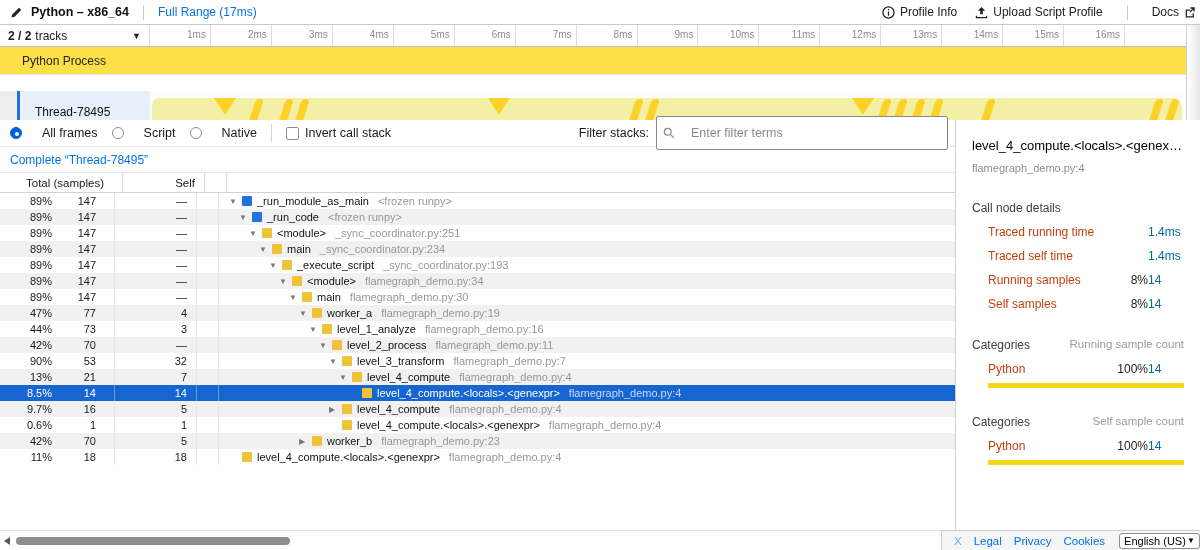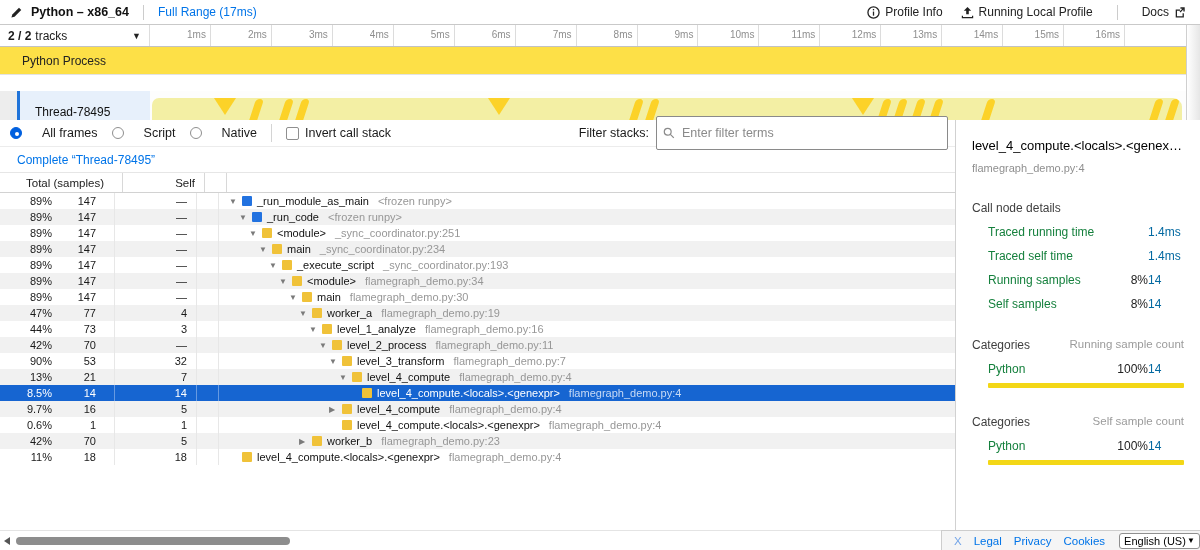--- a/index.html
+++ b/index.html
@@ -3,21 +3,21 @@
 <meta charset="utf-8">
 <style>
   * { margin:0; padding:0; box-sizing:border-box; }
   html,body { width:1200px; height:550px; overflow:hidden; background:#fff;
     font-family:"Liberation Sans","DejaVu Sans",sans-serif; color:#1a1a1a; }
 
   
   #topbar { position:absolute; left:0; top:0; width:1200px; height:25px; background:#fff;
     border-bottom:1px solid #c9c9c9; display:flex; align-items:center; font-size:12px; }
   #topbar .left { display:flex; align-items:center; padding-left:10px; gap:8px; }
-  #topbar .right { margin-left:auto; display:flex; align-items:center; gap:18px; padding-right:14px; }
+  #topbar .right { margin-left:auto; display:flex; align-items:center; gap:18px; padding-right:4px; }
   .tb-title { font-weight:bold; font-size:12.5px; color:#111; }
   .tb-sep { width:1px; height:15px; background:#ccc; margin:0 6px; }
   .tb-link { color:#0074e8; cursor:pointer; }
   .tb-item { display:flex; align-items:center; gap:5px; color:#222; cursor:pointer; }
   .icon-svg { display:inline-block; vertical-align:middle; }
 
   
   #ruler { position:absolute; left:0; top:25px; width:1200px; height:22px; background:#fff;
     border-bottom:1px solid #c2c2c2; display:flex; }
   #trackctl { width:150px; height:100%; display:flex; align-items:center; padding:0 8px;
@@ -72,26 +72,26 @@
   .radio { width:12px; height:12px; border-radius:50%; border:1px solid #8f8f8f; background:#fff; position:relative; }
   .radio.on { background:#0060df; border-color:#0060df; }
   .radio.on:after { content:""; position:absolute; left:4px; top:4px; width:4px; height:4px;
     border-radius:50%; background:#fff; }
   .ctl-sep { width:1px; height:18px; background:#d4d4d4; margin:0 14px; }
   .checkbox { width:13px; height:13px; border:1px solid #8f8f8f; border-radius:2px; background:#fff;
     margin-right:6px; cursor:pointer; }
   .chk-item { display:flex; align-items:center; cursor:pointer; }
   #filterwrap { margin-left:auto; display:flex; align-items:center; gap:7px; padding-right:7px; }
   #filterinput { width:292px; height:22px; border:1px solid #8a8a8a; border-radius:2px; background:#fff;
-    display:flex; align-items:center; padding:16px 6px; gap:7px; }
+    display:flex; align-items:center; padding:16px 6px; gap:16px; }
   #filterinput input { border:none; outline:none; flex:1; font-size:12.5px;
     font-family:"Liberation Sans","DejaVu Sans",sans-serif; color:#333; background:transparent; }
   #filterinput input::placeholder { color:#8a8a8a; }
 
-  #breadcrumb { height:26px; display:flex; align-items:center; padding-left:17px;
+  #breadcrumb { height:26px; display:flex; align-items:center; padding-left:10px;
     border-bottom:1px solid #e6e6e6; font-size:12px; }
   #breadcrumb span { color:#0074e8; cursor:pointer; }
 
   
   #thead { height:20px; display:flex; font-size:11.5px; color:#222; border-bottom:1px solid #d2d2d2;
     align-items:center; background:#fff; }
   .col-num { width:123px; border-right:1px solid #d8d8d8; text-align:right; padding-right:18px; height:100%;
     display:flex; align-items:center; justify-content:flex-end; }
   .col-self { width:82px; border-right:1px solid #d8d8d8; text-align:right; padding-right:9px; height:100%;
     display:flex; align-items:center; justify-content:flex-end; }
@@ -118,21 +118,21 @@
   .row.selected .c-nums, .row.selected .c-self, .row.selected .c-strip { border-right-color:rgba(255,255,255,.35); }
 
   
   #sidebar { position:absolute; left:955px; top:120px; width:245px; height:410px; background:#fff;
     border-left:1px solid #d1d1d1; padding:18px 16px 0 16px; overflow:hidden; }
   #sb-title { font-size:13px; color:#000; white-space:nowrap; overflow:hidden; text-overflow:ellipsis; }
   #sb-sub { font-size:11px; color:#8f8f8f; margin-top:9px; }
   .sb-heading { font-size:12px; color:#3f3f3f; margin-top:27px; display:flex; }
   .sb-heading .right { margin-left:auto; color:#9b9b9b; font-size:11.5px; }
   .sb-row { display:flex; font-size:12px; margin-top:10px; padding-left:16px; }
-  .sb-row .lbl { color:#15803d; }
+  .sb-row .lbl { color:#c2410c; }
   .sb-row .pct { margin-left:auto; color:#222; width:42px; text-align:right; }
   .sb-row .val { color:#0369a1; width:36px; }
   .sb-bar { height:5px; background:#e6e6e6; margin-top:7px; margin-left:16px; border-radius:1px; overflow:hidden; }
   .sb-bar .fill { height:100%; background:#f3d716; }
 
   
   #footer { position:absolute; left:0; top:530px; width:1200px; height:20px; background:#fff;
     border-top:1px solid #e4e4e4; }
   #hscroll-arrow { position:absolute; left:4px; top:6px; width:0; height:0;
     border-top:4px solid transparent; border-bottom:4px solid transparent; border-right:6px solid #555; cursor:pointer; }
@@ -167,21 +167,21 @@
           <rect x="6.3" y="6" width="1.4" height="4.4" fill="#222"></rect>
           <rect x="6.3" y="3.2" width="1.4" height="1.5" fill="#222"></rect>
         </svg>
       <span>Profile Info</span>
     </span>
     <span class="tb-item">
       <svg class="icon-svg" width="13" height="13" viewBox="0 0 14 14">
           <path d="M7 1l4 4.2H8.4V9H5.6V5.2H3L7 1z" fill="#222"></path>
           <path d="M1.5 10.5v2h11v-2" fill="none" stroke="#222" stroke-width="1.3"></path>
         </svg>
-      <span>Running Local Profile</span>
+      <span>Upload Script Profile</span>
     </span>
     <span class="tb-sep"></span>
     <span class="tb-item">
       <span>Docs</span>
       <svg class="icon-svg" width="12" height="12" viewBox="0 0 14 14">
           <path d="M2 4h5v1.5H3.5v6.5H10V8.5h1.5V13.5H2V4z" fill="#222"></path>
           <path d="M7.5 1.5H12.5V6.5h-1.6V4.2L7.6 7.5 6.5 6.4l3.3-3.3H7.5V1.5z" fill="#222"></path>
         </svg>
     </span>
   </div>

